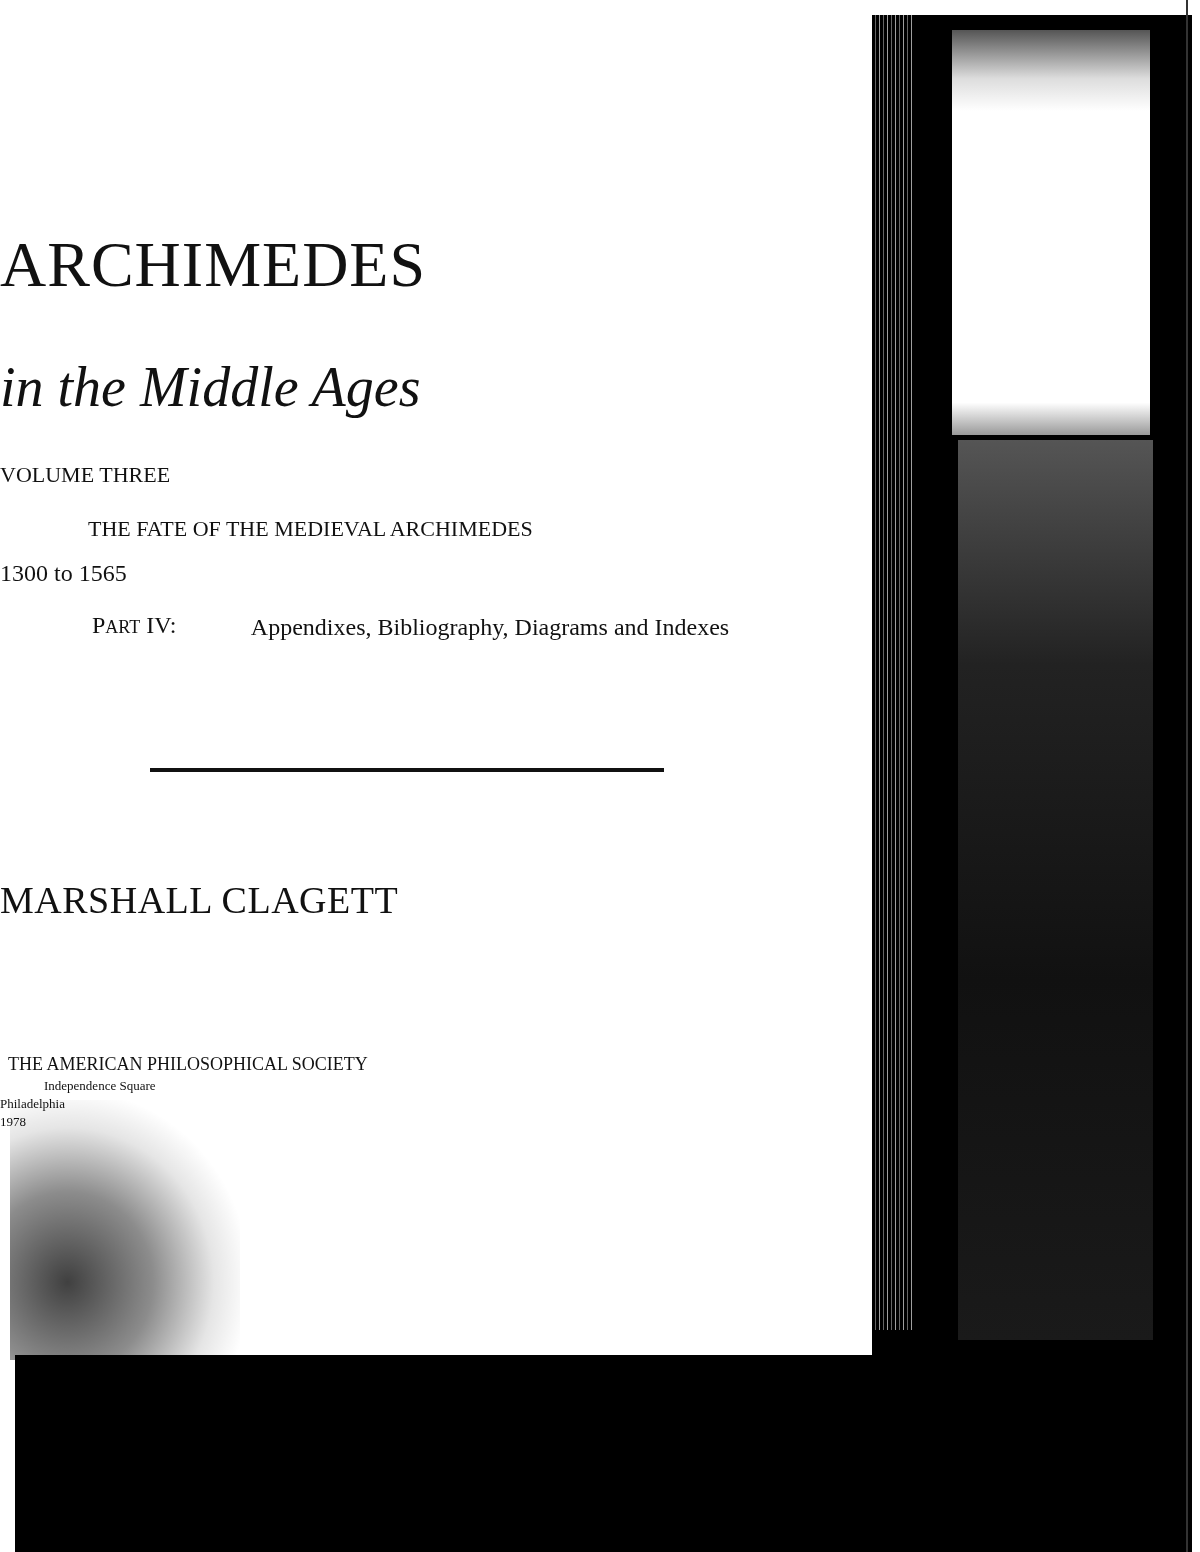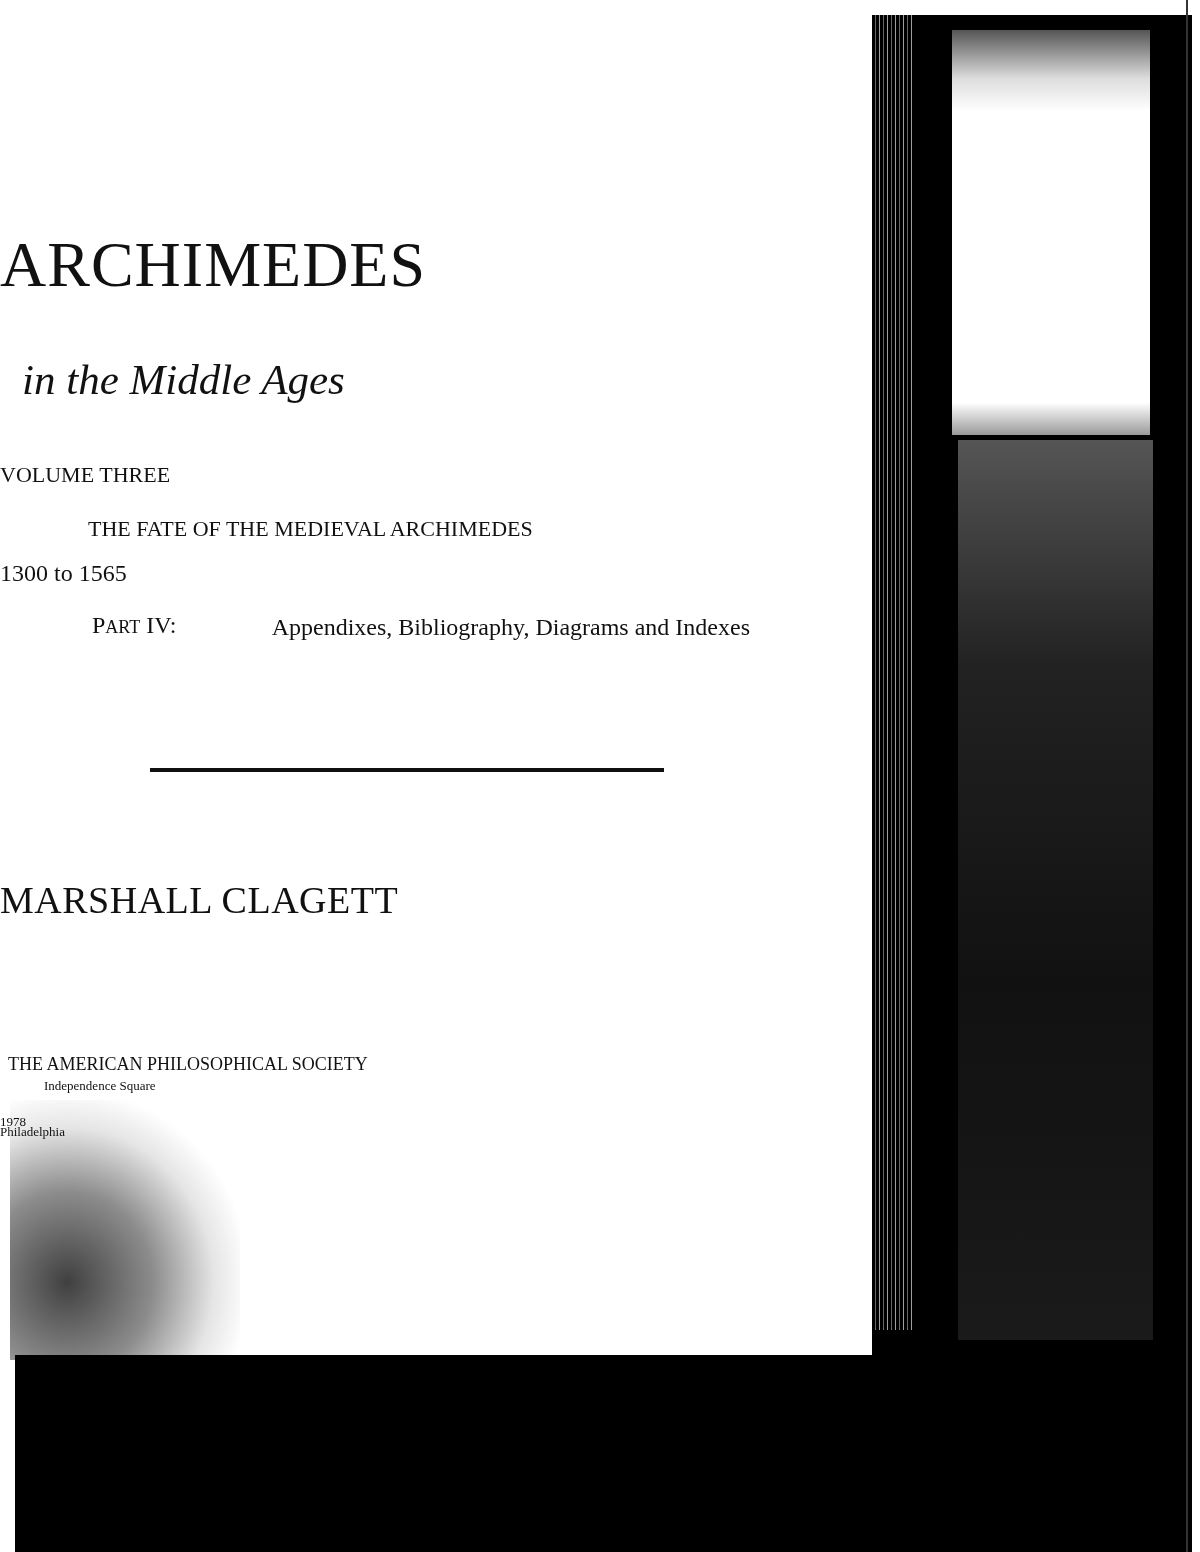--- a/index.html
+++ b/index.html
@@ -7,33 +7,33 @@
     width:1200px; height:1552px; position:relative; overflow:hidden;
     background:#ffffff;
     font-family:"Liberation Serif","DejaVu Serif",serif;
     color:#111;
   }
   .abs { position:absolute; }
   .center-text { white-space:nowrap; }
 
   
   .title { left:0; width:810px; top:228px; font-size:64px; letter-spacing:1px; }
-  .subtitle { left:0; width:810px; top:355px; font-size:43px; font-style:italic;padding-left:22px; }
+  .subtitle { left:0; width:810px; top:355px; font-size:56px; font-style:italic; }
   .volume { left:0; width:810px; top:462px; font-size:22px; }
   .fate { left:88px; width:640px; top:516px; font-size:22px; }
   .years { left:0; width:810px; top:560px; font-size:24px; }
   .part-label { left:92px; top:612px; font-size:24px; }
   .part-label .sc { font-size:18px; }
-  .part-text { left:230px; top:612px; font-size:24px; line-height:30px; width:520px; white-space:normal; text-align:right; }
+  .part-text { left:230px; top:612px; font-size:24px; line-height:30px; width:520px; white-space:normal; text-align:center; }
   .rule { left:150px; top:768px; width:514px; height:4px; background:#111; }
   .author { left:0; width:810px; top:878px; font-size:38px; letter-spacing:0.5px; }
   .pub { left:0; width:810px; top:1054px; font-size:18px;padding-left:8px; }
   .pub-sm { left:0; width:810px; font-size:13px; }
   .pub-sq { top:1078px;padding-left:44px; }
-  .pub-city { top:1096px;margin-top:28px; }
+  .pub-city { top:1096px; }
   .pub-year { top:1114px; }
 
   
   .bottom-black { left:15px; top:1355px; width:1000px; height:197px; background:#000; }
   .left-smudge {
     left:10px; top:1100px; width:230px; height:260px;
     background:radial-gradient(ellipse at 25% 70%, rgba(0,0,0,0.75) 0%, rgba(0,0,0,0.45) 35%, rgba(0,0,0,0.1) 60%, rgba(0,0,0,0) 75%);
   }
   .right-band {
     left:872px; top:15px; width:320px; height:1537px; background:#000;

